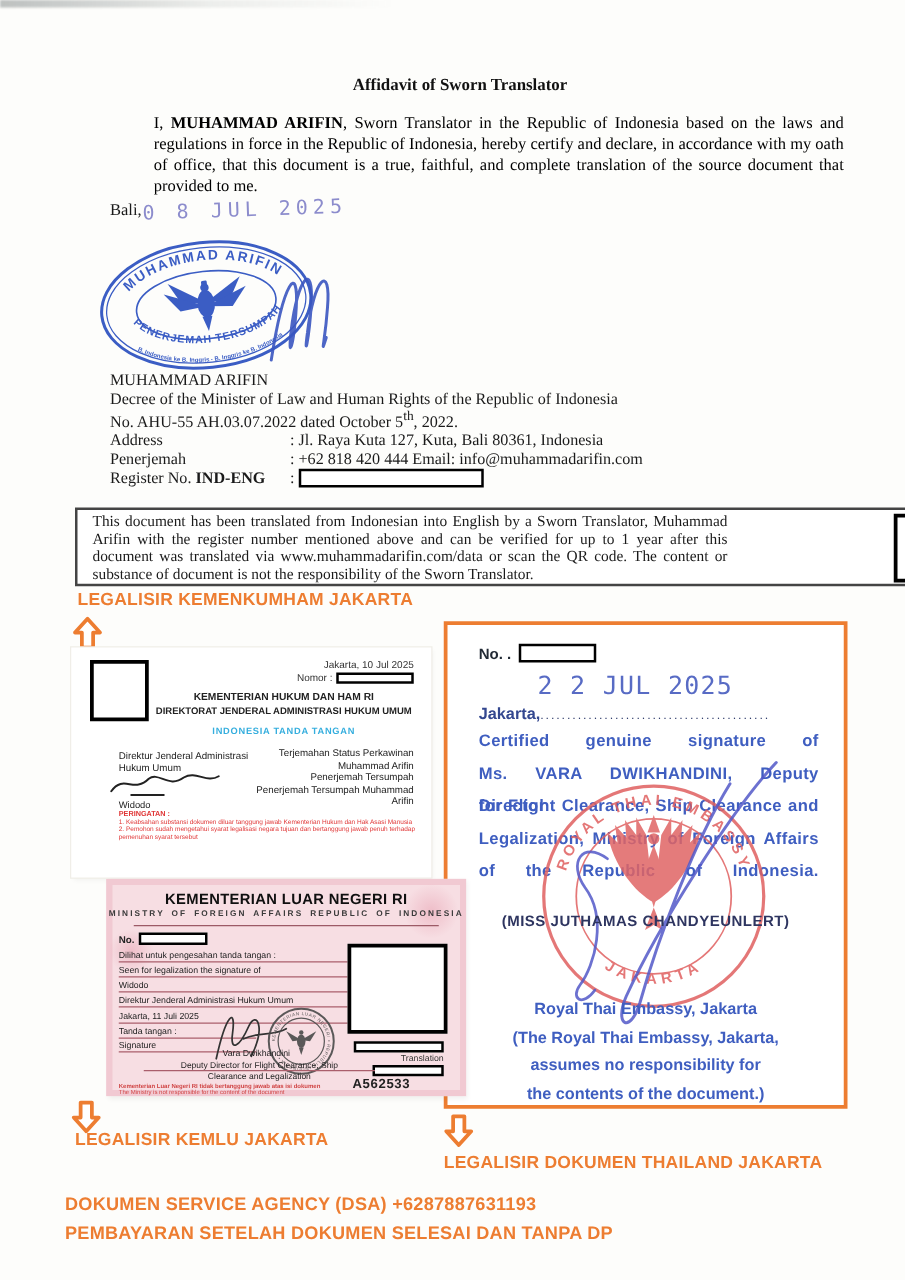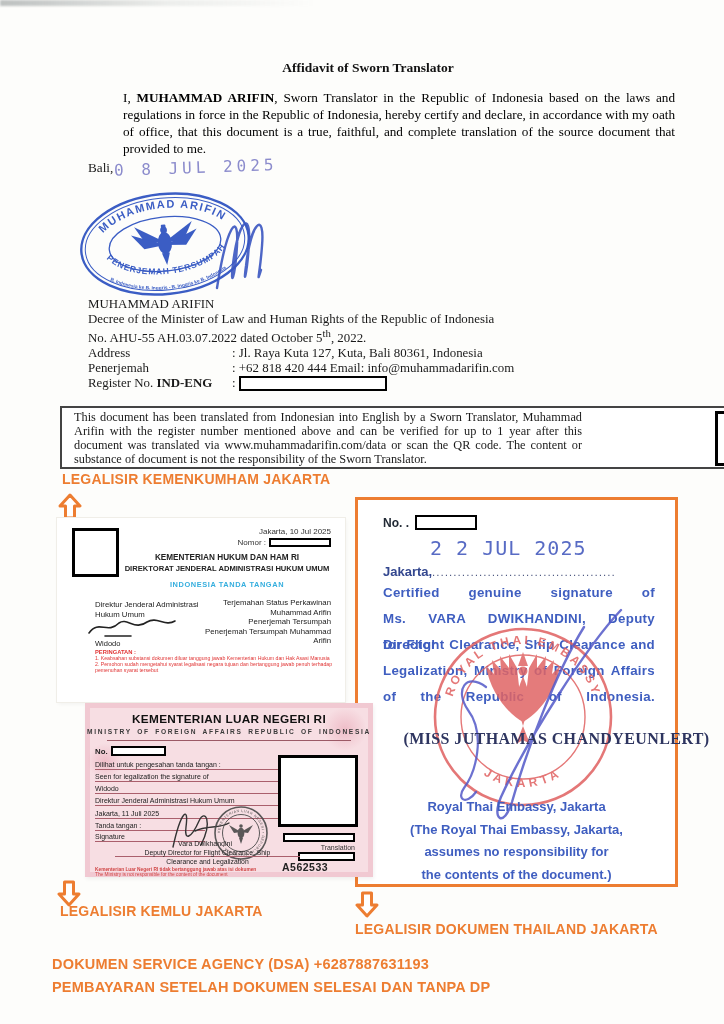--- a/index.html
+++ b/index.html
@@ -65,21 +65,21 @@
   #th-no-row .redact{width:62px;height:15px;border-width:2.5px;}
   #th-date-stamp{position:absolute;left:72px;top:36px;font-size:20px;color:#4a5fc0;
     font-family:"DejaVu Sans Mono",monospace;letter-spacing:1px;opacity:.92;}
   #th-city-row{position:absolute;left:25px;top:62px;width:272px;white-space:nowrap;overflow:hidden;}
   #th-city-label{font-size:13px;font-weight:bold;color:#33478f;}
   #th-dots{font-size:10px;letter-spacing:1.5px;color:#333f6e;}
   #th-body{position:absolute;left:25px;top:80px;width:272px;}
   .thai-line{height:26px;line-height:26px;text-align:justify;text-align-last:justify;
     color:var(--embassy-blue);font-weight:bold;font-size:13.3px;letter-spacing:.3px;}
   #th-officer-name{position:absolute;left:0;top:230px;width:100%;text-align:center;
-    font-family:Liberation Serif, serif;font-weight:bold;font-size:16px;letter-spacing:.4px;color:var(--navy);margin-left:40px;}
+    font-family:Liberation Sans, sans-serif;font-weight:bold;font-size:12px;letter-spacing:.4px;color:var(--navy);}
   #th-officer-title{position:absolute;left:0;top:262px;width:100%;text-align:center;
     font-weight:bold;font-size:12.5px;color:#3a4a8f;letter-spacing:.6px;}
   #th-footer{position:absolute;left:0;top:296px;width:100%;text-align:center;
     color:var(--embassy-blue);font-weight:bold;font-size:13px;line-height:22.5px;}
 
   
   #kemlu-doc{left:57px;top:703px;width:288px;height:174px;background:#f7dee3;
     box-shadow:inset 0 0 0 5px #f1c9d2, 1px 2px 4px rgba(0,0,0,.06);
     font-family:"Liberation Sans",sans-serif;overflow:hidden;margin-left:28px;}
   .kemlu-blob{position:absolute;border-radius:50%;background:radial-gradient(circle,rgba(228,150,168,.45),rgba(228,150,168,0) 70%);}

